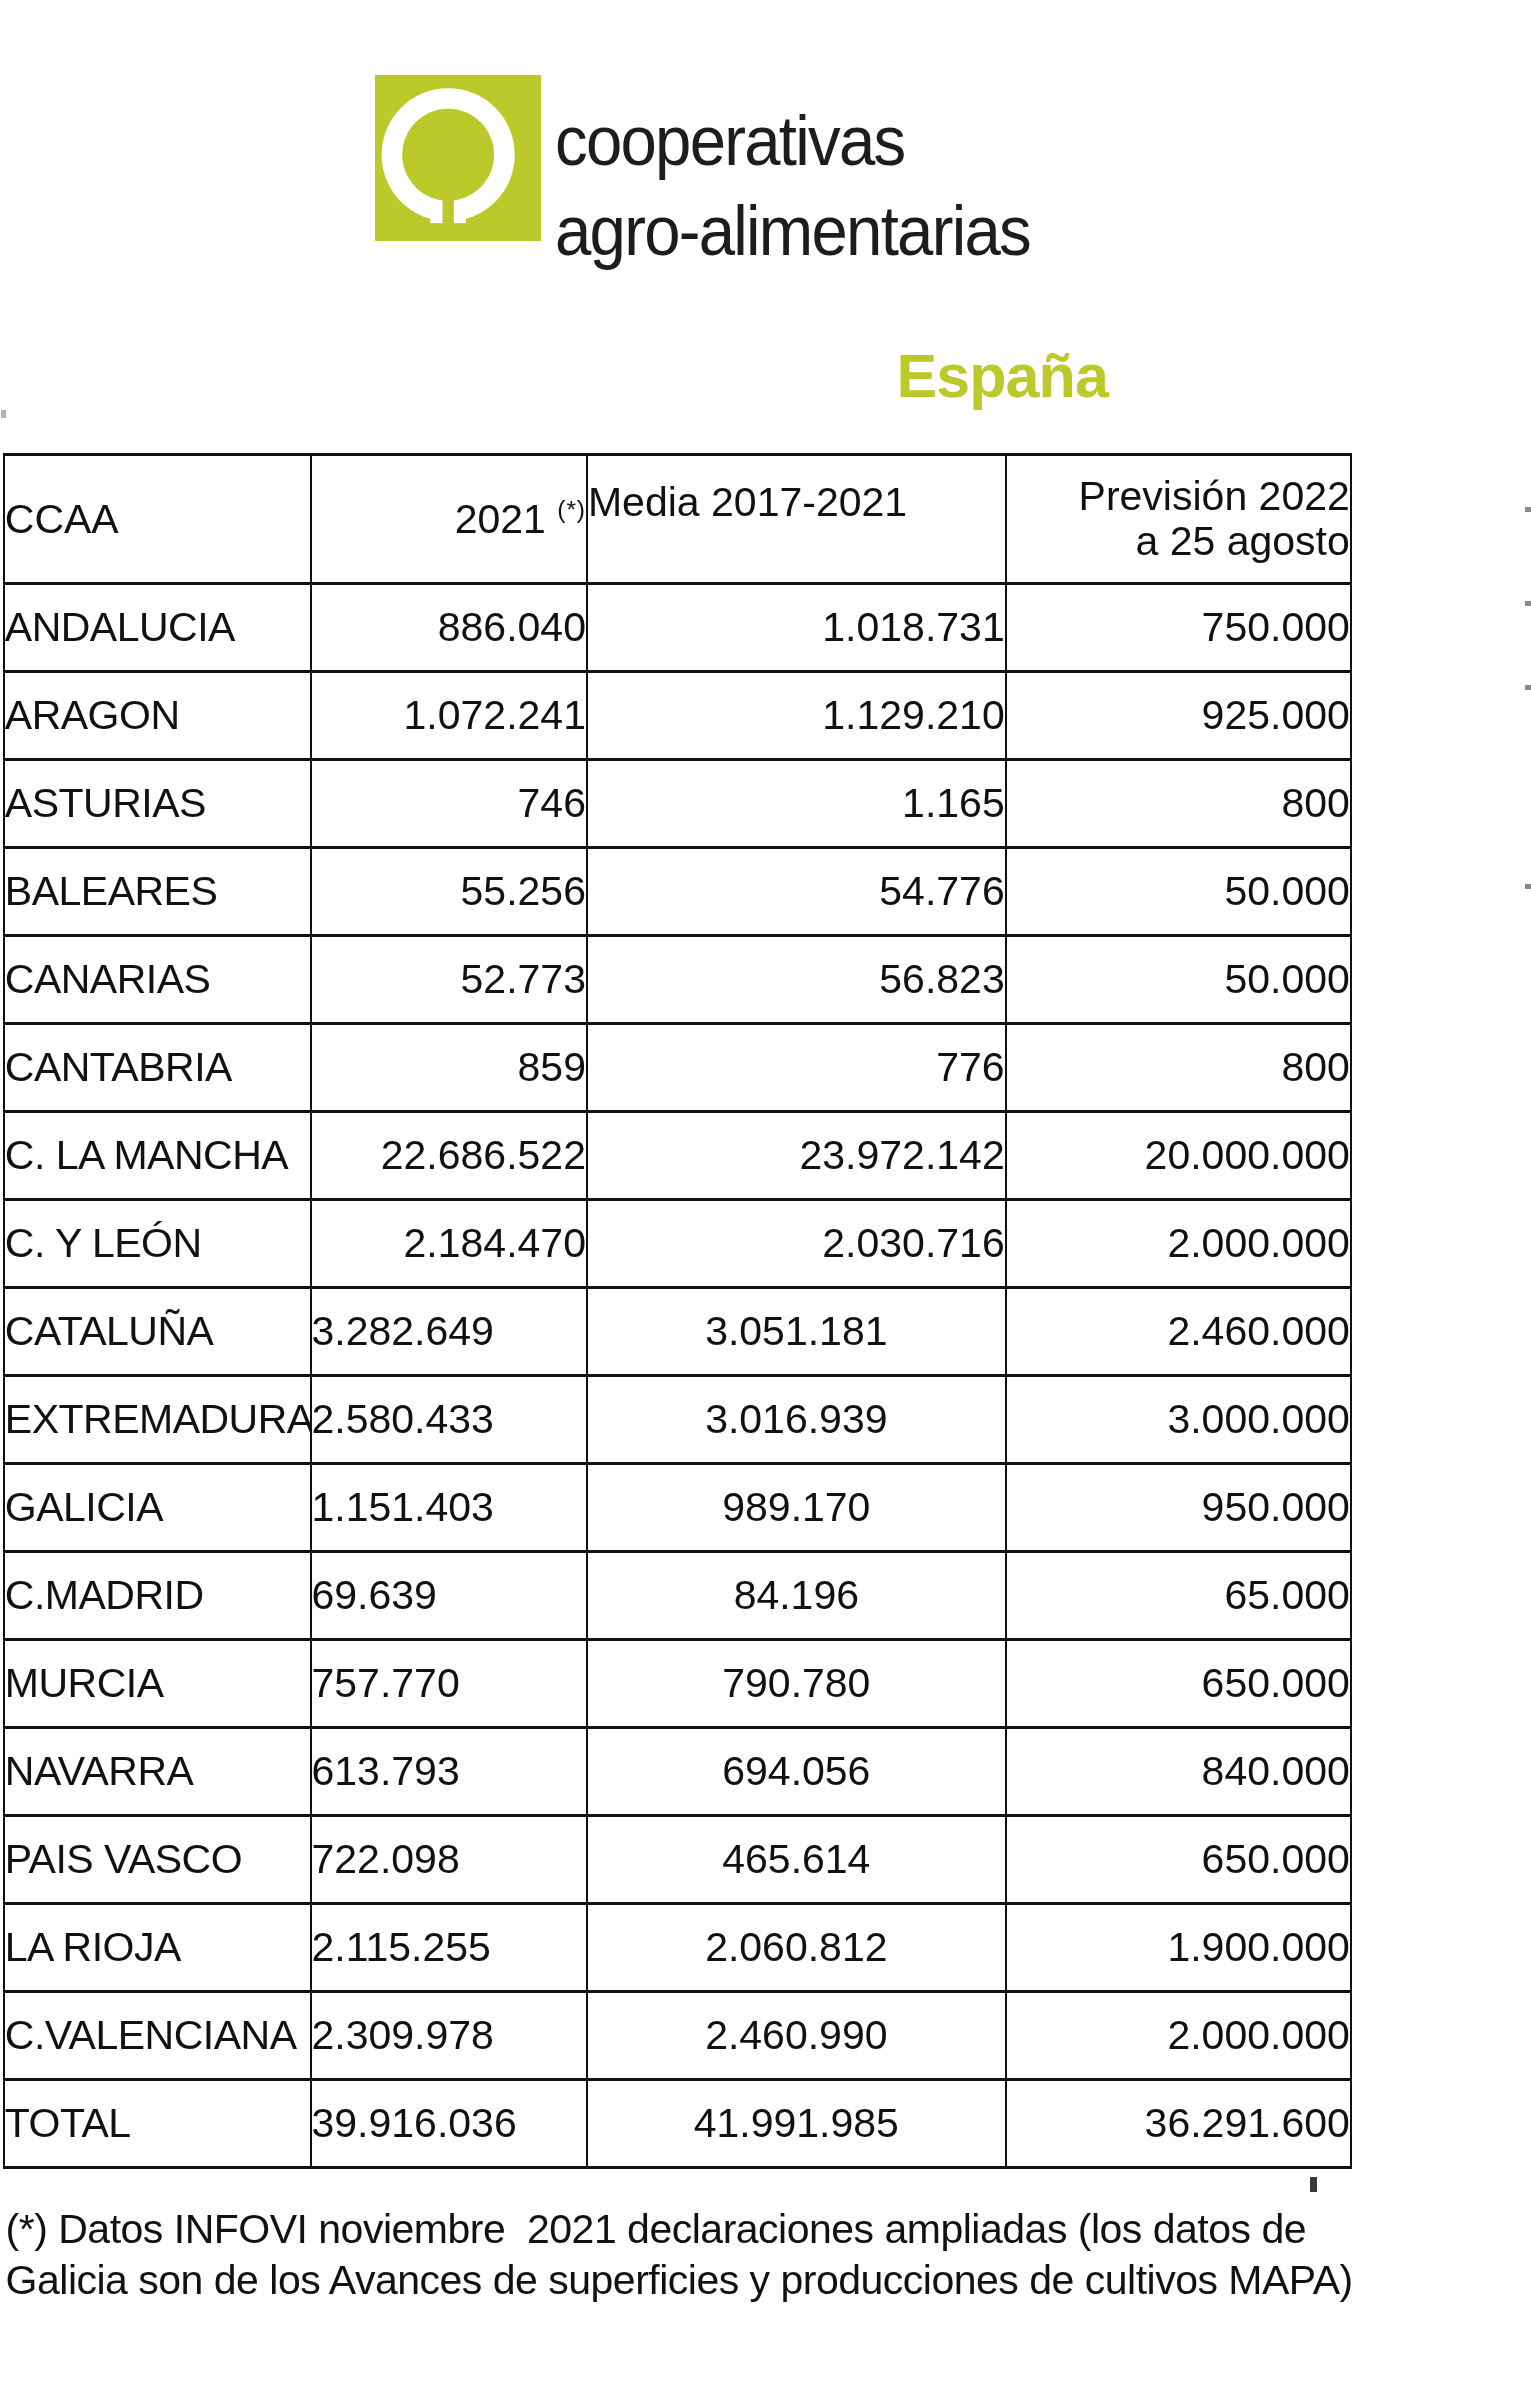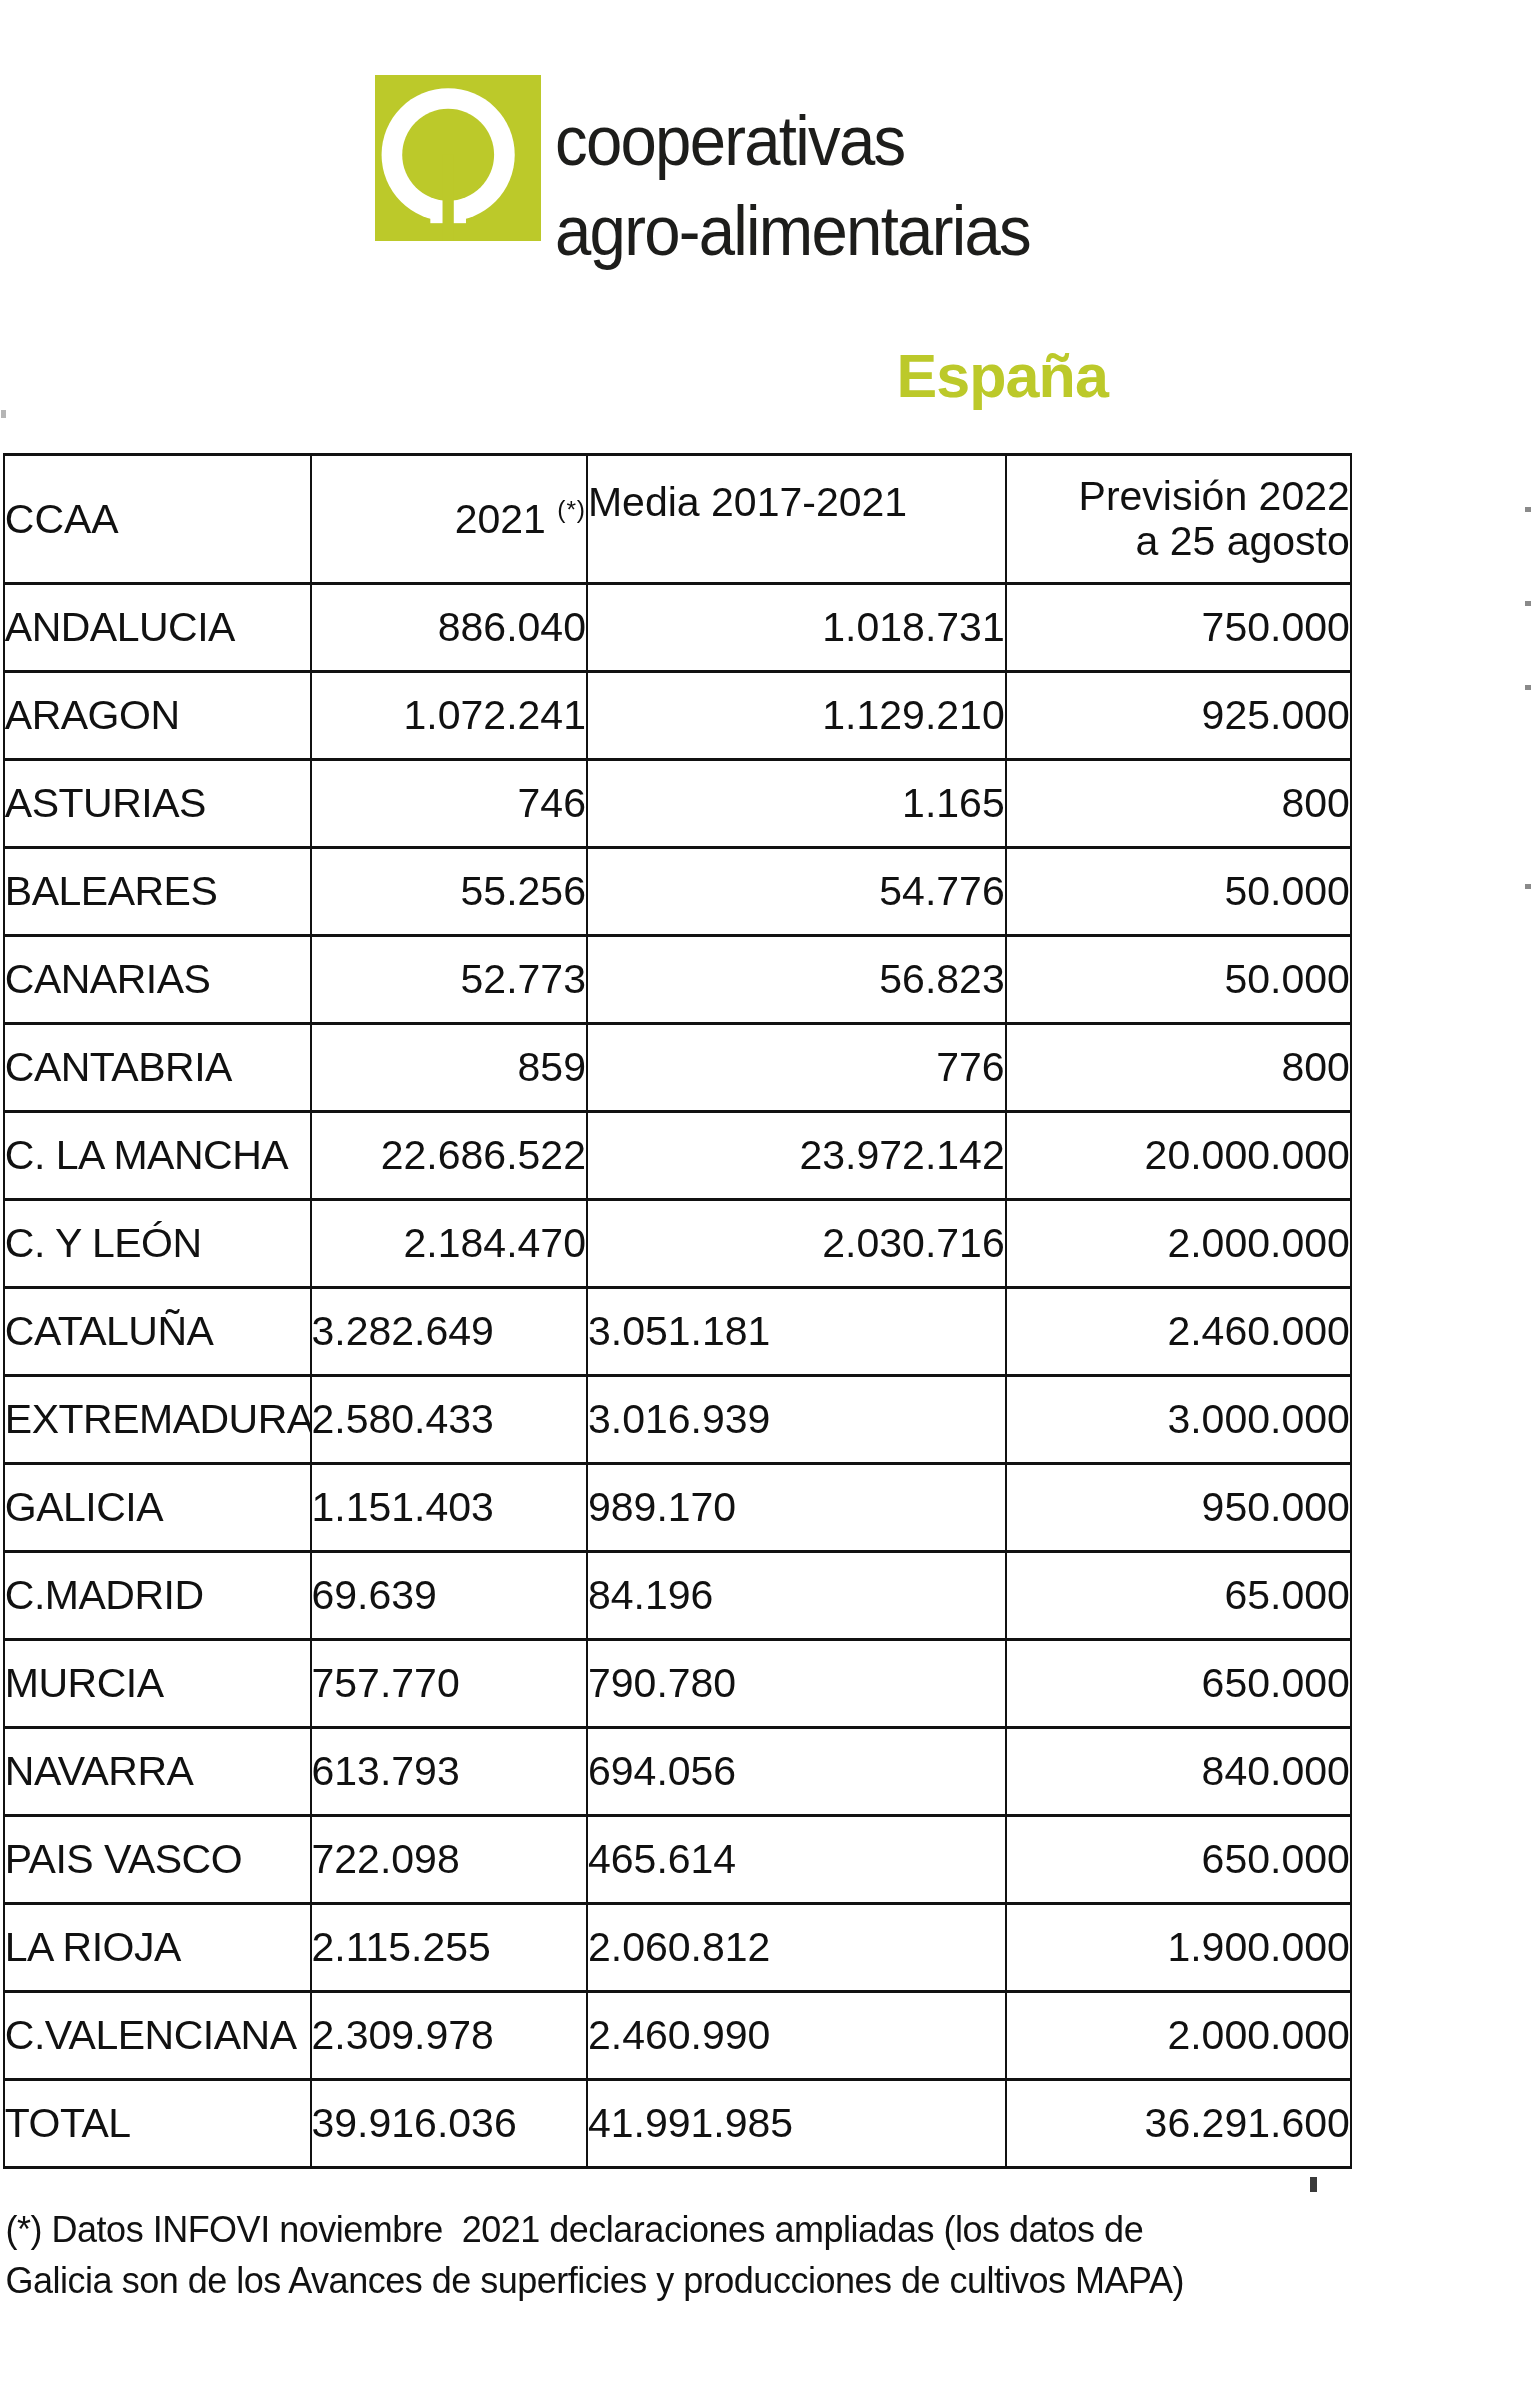--- a/index.html
+++ b/index.html
@@ -69,29 +69,29 @@
   
   td.cell-region{text-align:left;padding-left:11.2px;font-size:38px;letter-spacing:-0.5px;}
   td.cell-2021{background:var(--green);}
   td.cell-prev{background:var(--tan);}
 
   tr.grp-r td.cell-2021 {text-align:right;padding-right:13px;}
   tr.grp-r td.cell-media{text-align:right;padding-right:15px;}
   tr.grp-r td.cell-prev {text-align:right;padding-right:13px;}
 
   tr.grp-l td.cell-2021 {text-align:left;padding-left:13px;}
-  tr.grp-l td.cell-media{text-align:left;padding-right:173px;}
+  tr.grp-l td.cell-media{text-align:center;padding-right:173px;}
   tr.grp-l td.cell-prev {text-align:right;padding-right:49px;}
 
   tr.row-total td.cell-prev{font-weight:bold;}
 
   
   #footnote{
     position:absolute;left:5.6px;top:2204px;width:1387px;
-    font-size:36px;line-height:51px;white-space:pre-wrap;letter-spacing:-0.5px;
+    font-size:41px;line-height:51px;white-space:pre-wrap;letter-spacing:-0.5px;
   }
 
   
   .scan-artifact{position:absolute;background:#8a8a8a;}
   #artifact-edge-1{left:1525px;top:507px;width:6.6px;height:4.7px;}
   #artifact-edge-2{left:1525px;top:601px;width:6.6px;height:4.7px;}
   #artifact-edge-3{left:1525px;top:685px;width:6.6px;height:4.7px;}
   #artifact-edge-4{left:1525px;top:884px;width:6.6px;height:4.7px;}
   #artifact-corner{left:1310px;top:2177px;width:6.6px;height:15px;background:#3a3a3a;}
   #artifact-left{left:0.9px;top:410px;width:4.7px;height:8.4px;background:#b5b5b5;}

